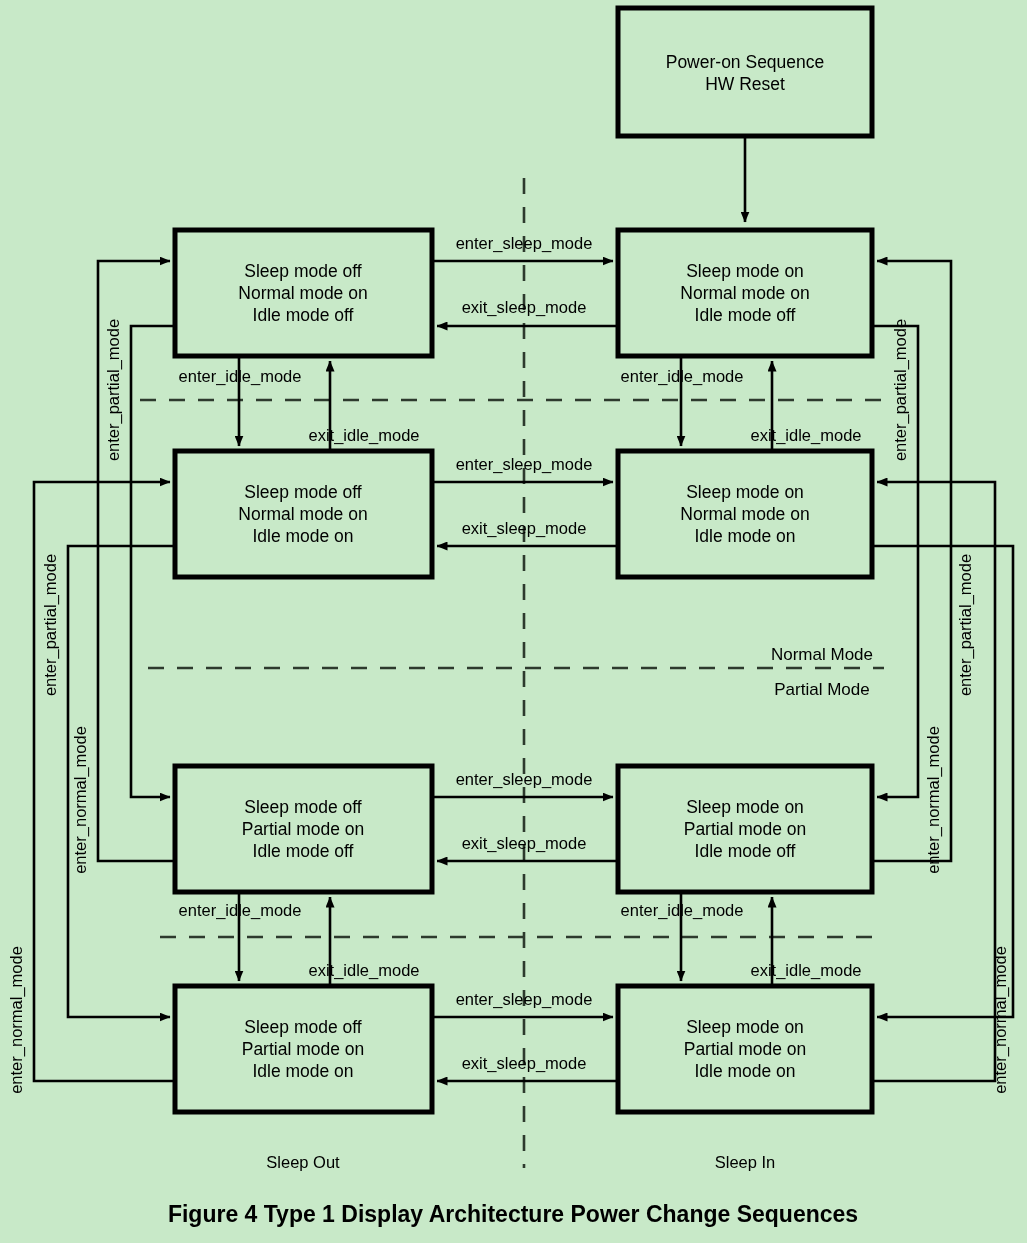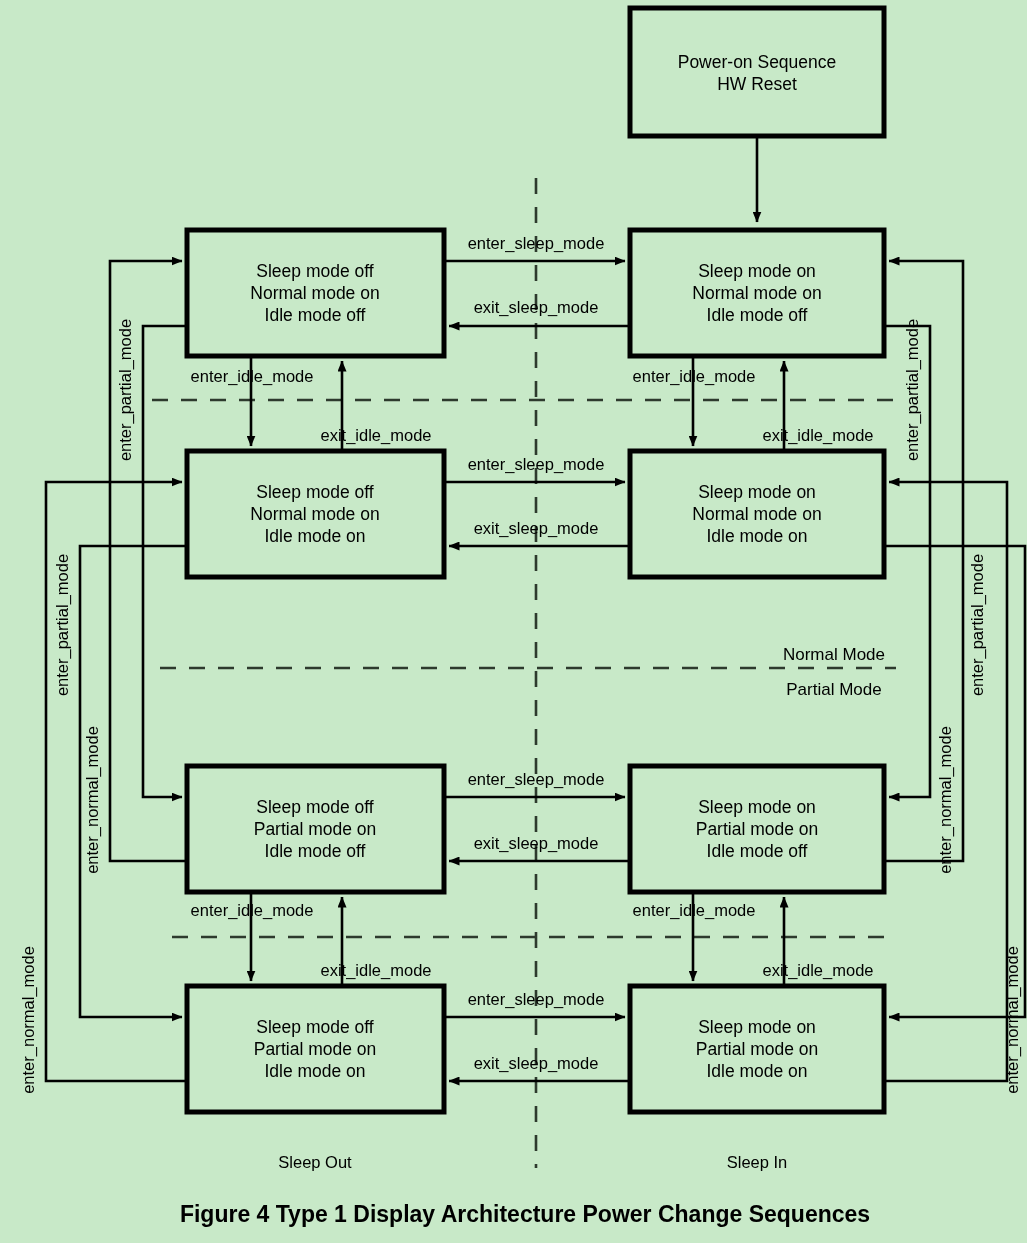--- a/index.html
+++ b/index.html
@@ -2,21 +2,21 @@
 <html><head>
 <meta charset="utf-8">
 <style>
   html,body{margin:0;padding:0;}
   body{
     width:1027px;height:1243px;
     background:#c8e9c8;
     font-family:"Liberation Sans","DejaVu Sans",sans-serif;
     overflow:hidden;
   }
-  #stage{position:relative;width:1007px;height:1243px;margin-left:12px;}
+  #stage{position:relative;width:1007px;height:1243px;}
   svg#diagram{position:absolute;left:0;top:0;width:1027px;height:1243px;}
   .bx{fill:#c8e9c8;stroke:#000;stroke-width:5;}
   .ln{stroke:#000;stroke-width:2.6;fill:none;}
   .dash{stroke:#2d3a2d;stroke-width:2.6;fill:none;stroke-dasharray:16 13;}
   .boxtext{font-family:"Liberation Sans","DejaVu Sans",sans-serif;font-size:17.5px;fill:#000;text-anchor:middle;}
   .edgelabel{font-family:"Liberation Sans","DejaVu Sans",sans-serif;font-size:16.5px;fill:#000;text-anchor:middle;}
   .vlabel{font-family:"Liberation Sans","DejaVu Sans",sans-serif;font-size:16.5px;fill:#000;text-anchor:middle;}
   .zonelabel{font-family:"Liberation Sans","DejaVu Sans",sans-serif;font-size:17px;fill:#000;text-anchor:middle;}
   .colheader{font-family:"Liberation Sans","DejaVu Sans",sans-serif;font-size:16.5px;fill:#000;text-anchor:middle;}
   .caption{font-family:"Liberation Sans","DejaVu Sans",sans-serif;font-size:23px;font-weight:bold;fill:#000;text-anchor:middle;}

